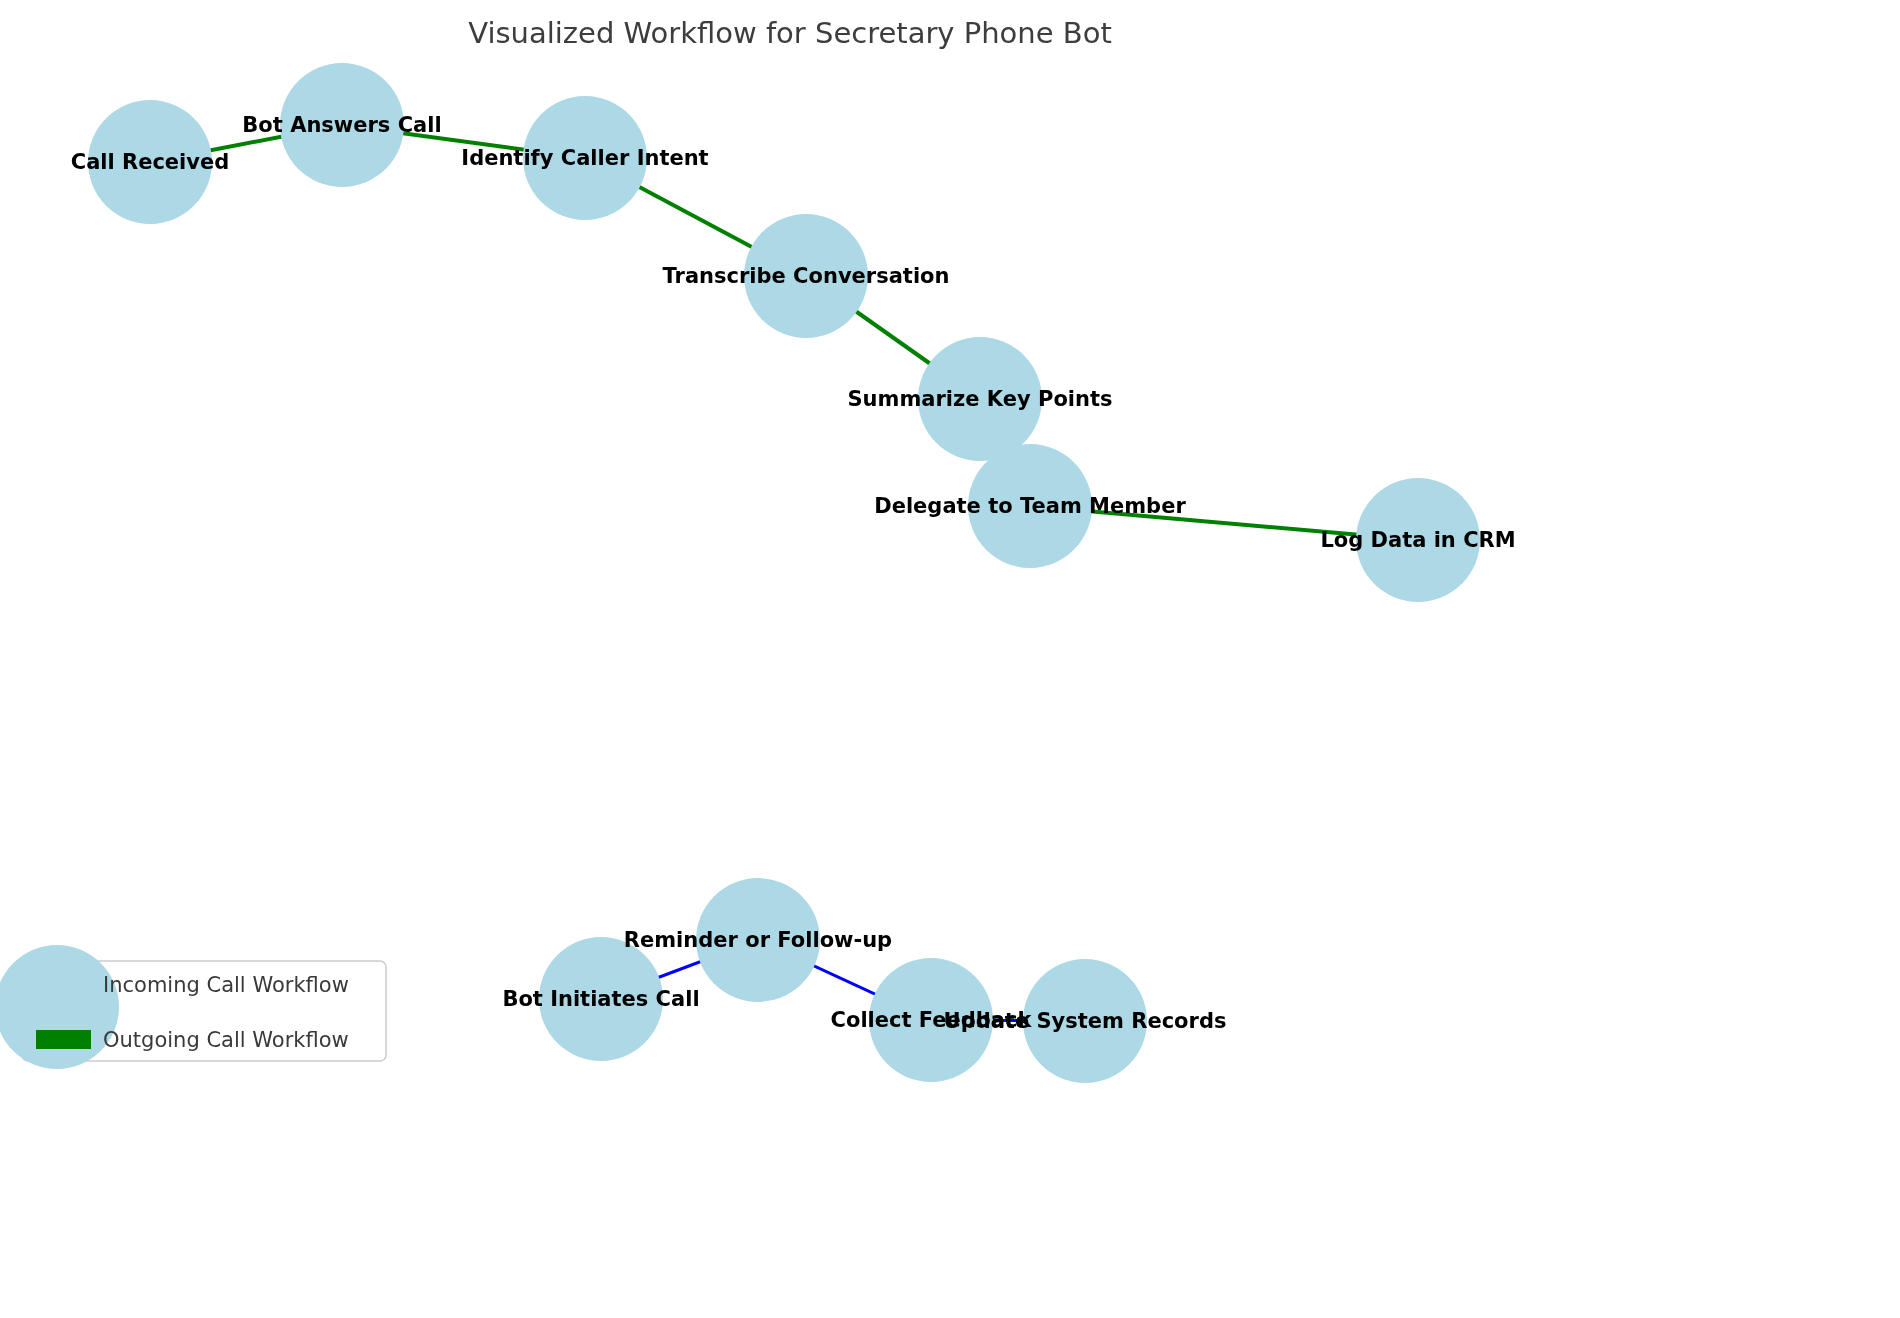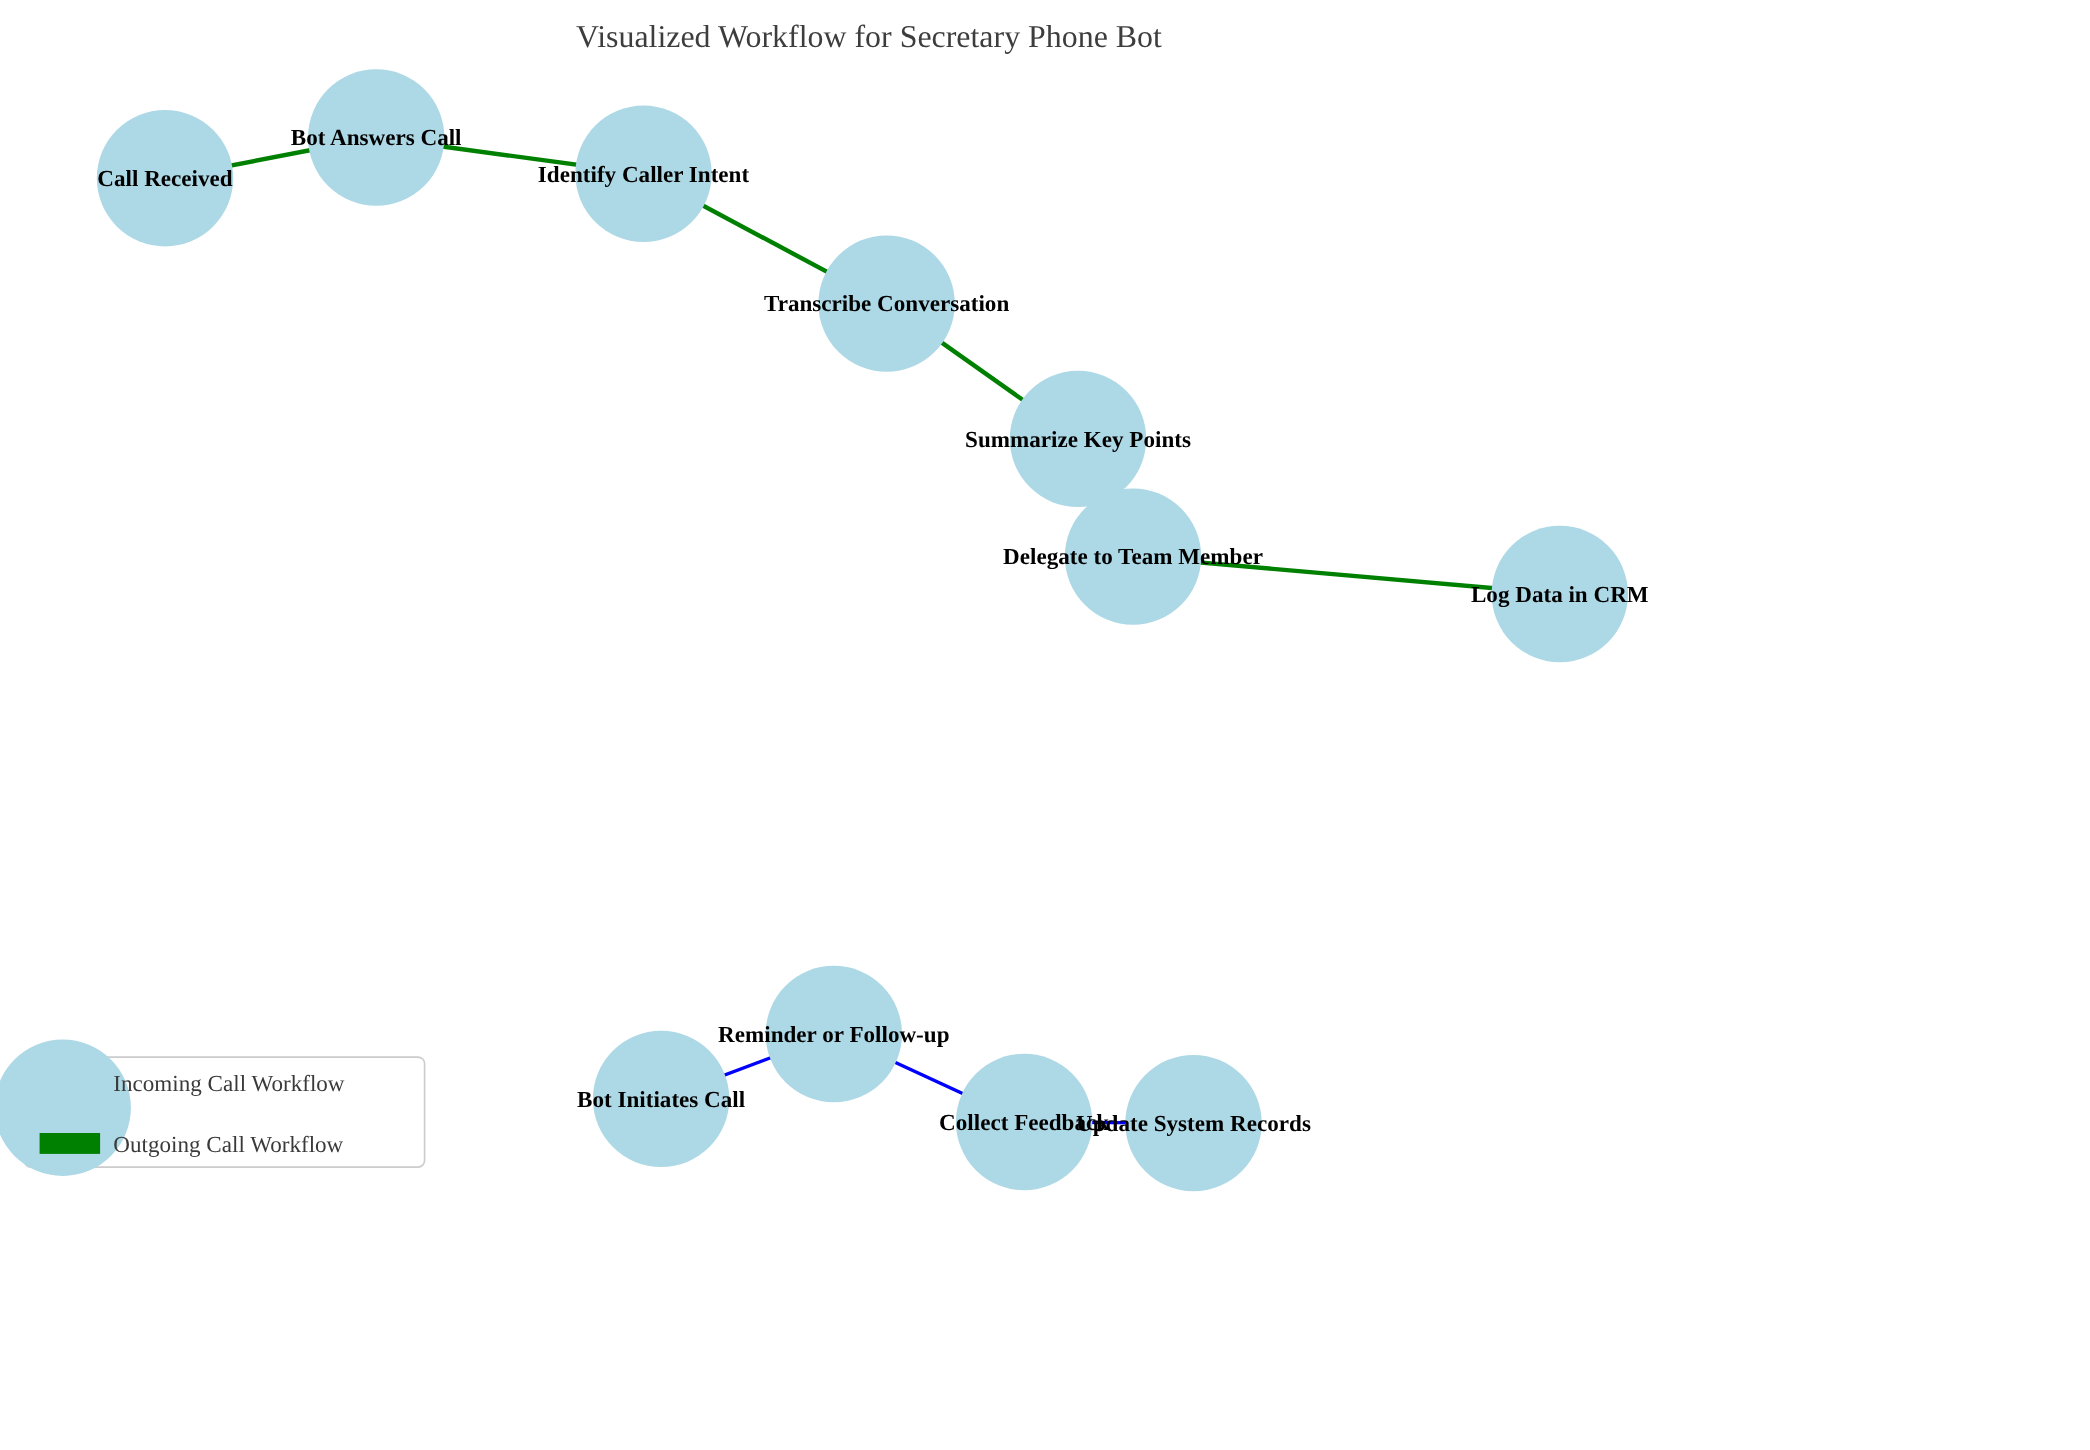--- a/index.html
+++ b/index.html
@@ -8,21 +8,20 @@
     width: 1900px;
     height: 1318px;
     background: #ffffff;
     overflow: hidden;
     font-family: "DejaVu Sans", "Liberation Sans", sans-serif;
   }
   #figure {
     position: relative;
     width: 1900px;
     height: 1318px;
-    font-family: Liberation Serif, serif;
   }
   svg {
     position: absolute;
     top: 0;
     left: 0;
   }
   .figure-title {
     font-size: 29px;
     fill: #3d3d3d;
     font-weight: 400;

